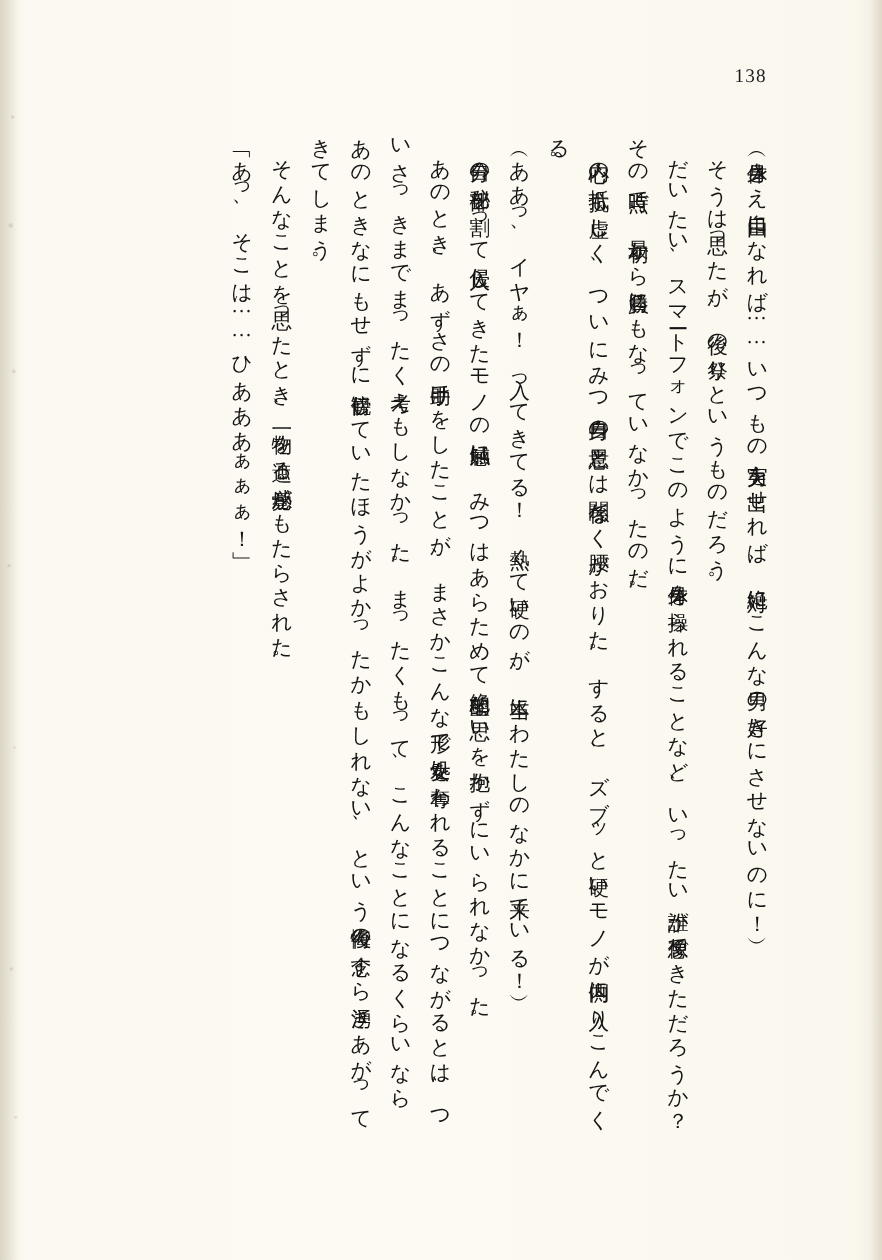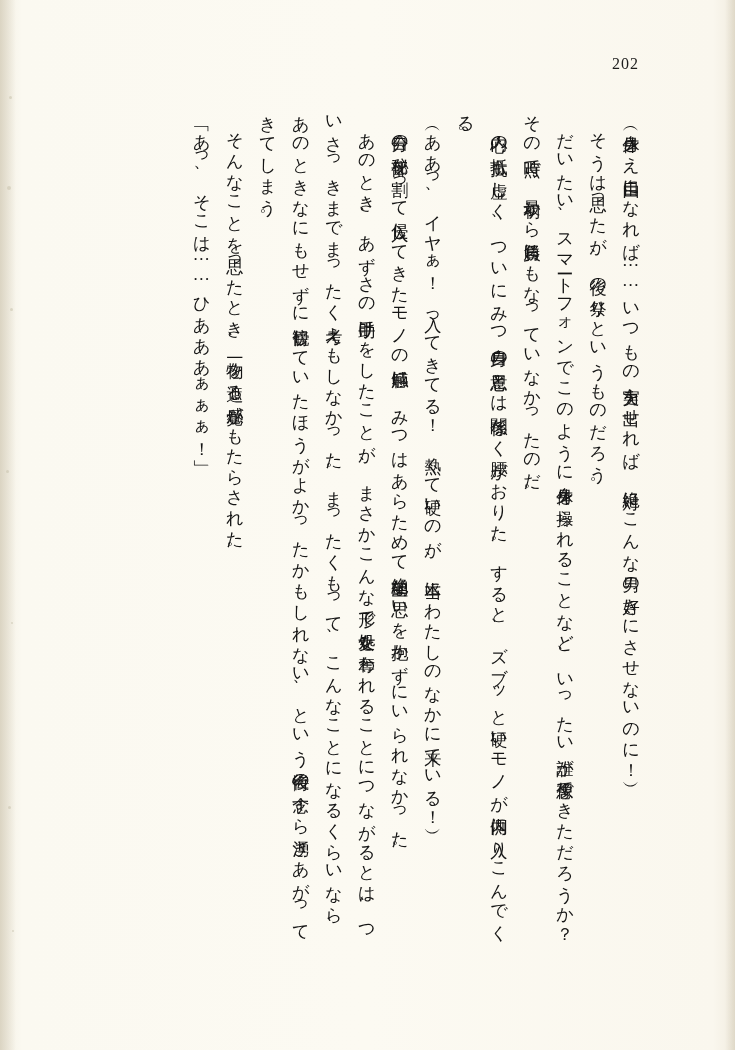--- a/index.html
+++ b/index.html
@@ -94,21 +94,21 @@
   <div id="edge-shade-right"></div>
 
   <div class="speck" style="left:9px; top:96px; width:3px; height:3px;"></div>
   <div class="speck" style="left:7px; top:186px; width:4px; height:4px;"></div>
   <div class="speck" style="left:10px; top:308px; width:3px; height:3px;"></div>
   <div class="speck" style="left:6px; top:470px; width:3px; height:3px;"></div>
   <div class="speck" style="left:11px; top:622px; width:2px; height:2px;"></div>
   <div class="speck" style="left:8px; top:806px; width:3px; height:3px;"></div>
   <div class="speck" style="left:12px; top:930px; width:2px; height:2px;"></div>
 
-  <div id="folio">202</div>
+  <div id="folio">138</div>
 
   <div id="textblock">
     <p class="indent">（身体さえ自由になれば……いつもの実力を出せれば、絶対にこんな男の好きにさせないのに！）</p>
     <p class="indent">そうは思ったが、後の祭りというものだろう。</p>
     <p class="indent">だいたい、スマートフォンでこのように身体を操られることなど、いったい誰が想像できただろうか？　その時点で、最初から勝負にもなっていなかったのだ。</p>
     <p class="indent">内心の抵抗も虚しく、ついにみつ自身の意思とは関係なく腰がおりた。すると、ズブッと硬いモノが内側に入りこんでくる。</p>
     <p class="indent">（ああっ、イヤぁ！　入ってきてる！　熱くて硬いのが、本当にわたしのなかに来ている！）</p>
     <p class="indent">自分の秘部を割って侵入してきたモノの感触に、みつはあらためて絶望的な思いを抱かずにいられなかった。</p>
     <p class="indent">あのとき、あずさの手助けをしたことが、まさかこんな形で処女を奪われることにつながるとは、ついさっきまでまったく考えもしなかった。まったくもって、こんなことになるくらいなら、あのときなにもせずに傍観していたほうがよかったかもしれない、という後悔の念すら湧きあがってきてしまう。</p>
     <p class="indent">そんなことを思ったとき、一物を遮る感覚がもたらされた。</p>

